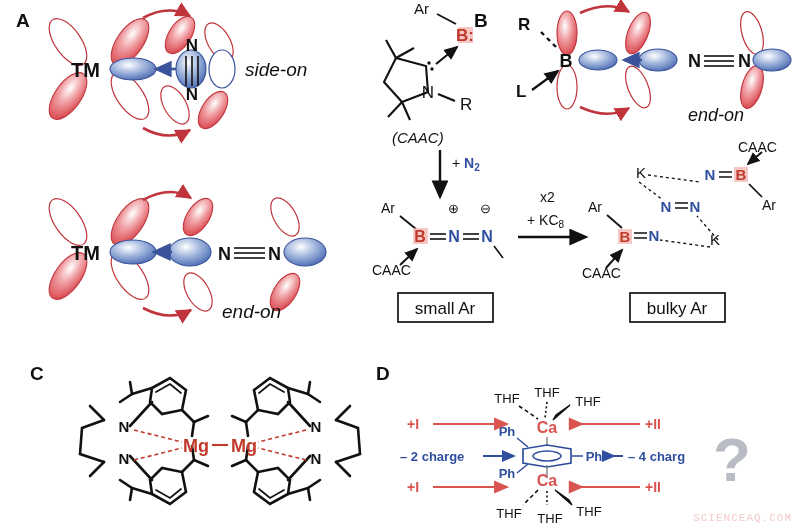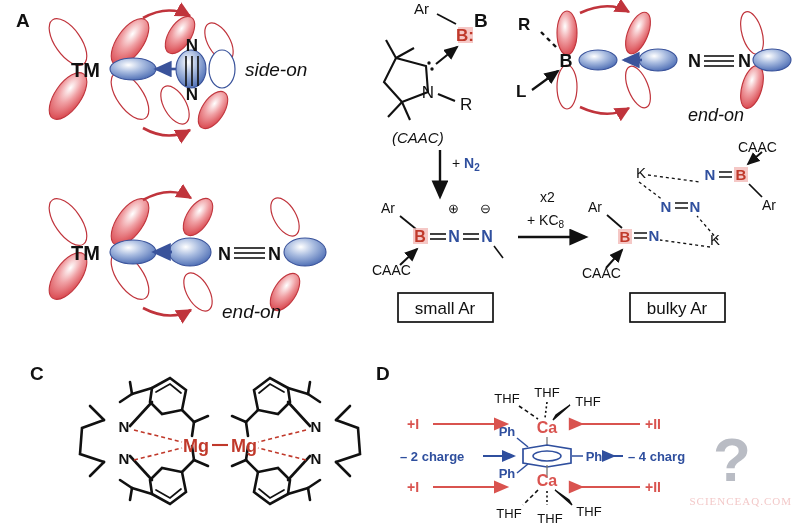--- a/index.html
+++ b/index.html
@@ -1,21 +1,21 @@
 <!DOCTYPE html>
 <html><head>
 <meta charset="utf-8">
 <style>
   html,body{margin:0;padding:0;background:#ffffff;}
   body{width:800px;height:530px;position:relative;overflow:hidden;
        font-family:"Liberation Sans",sans-serif;color:#111;}
   #fig{position:absolute;left:0;top:0;width:800px;height:530px;}
   .panel-letter{position:absolute;font-weight:bold;font-size:19px;color:#111;}
-  .watermark{position:absolute;right:8px;bottom:23px;font-size:11px;
-             letter-spacing:1px;color:#f3c9c9;font-family:Liberation Serif, serif;}
+  .watermark{position:absolute;right:8px;bottom:6px;font-size:11px;
+             letter-spacing:1px;color:#f3c9c9;font-family:Liberation Mono, monospace;}
   .qmark{position:absolute;font-size:62px;font-weight:bold;color:#b9bcc4;
          font-family:"Liberation Sans",sans-serif;}
   svg{display:block;}
   text{font-family:"Liberation Sans",sans-serif;}
 </style>
 </head>
 <body>
 
 <div id="fig">
 

